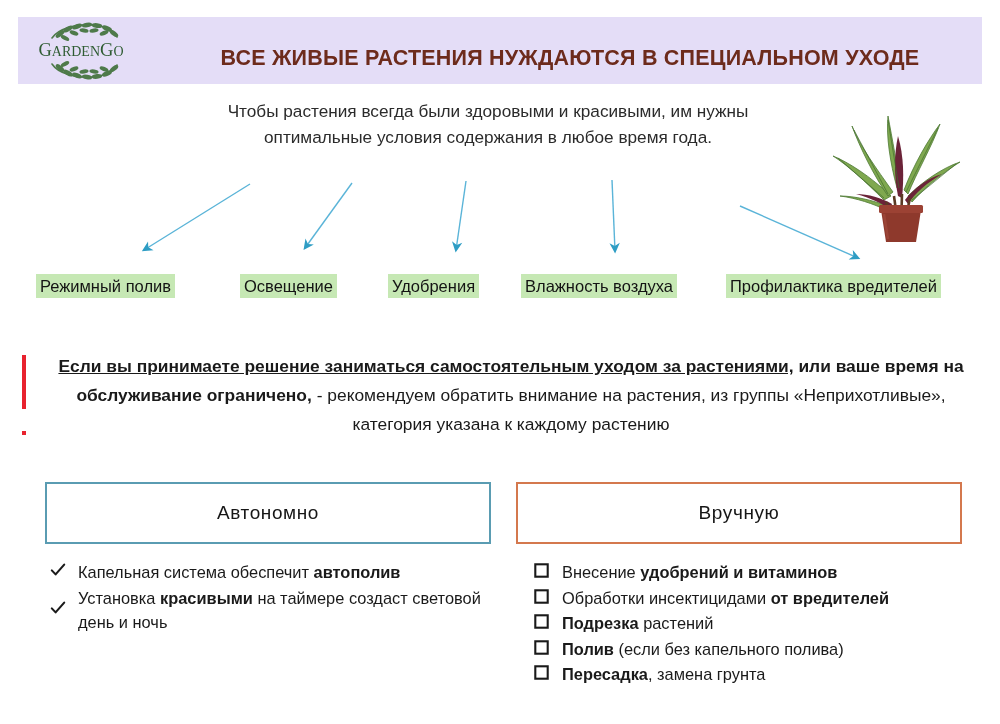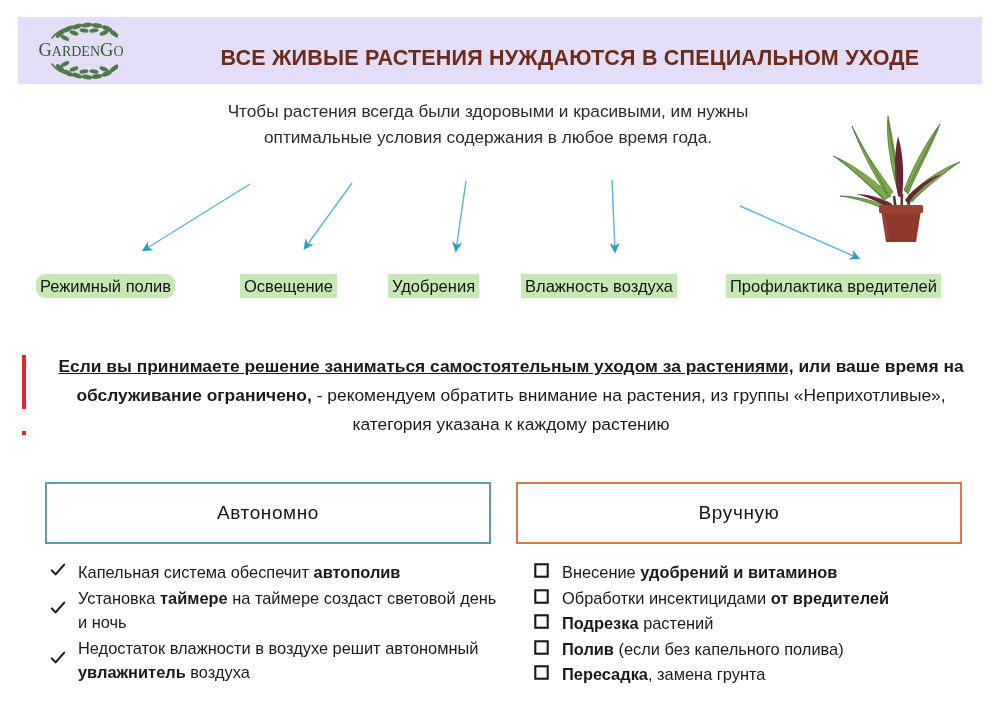--- a/index.html
+++ b/index.html
@@ -92,21 +92,21 @@
     position: absolute;
     top: 274px;
     height: 24px;
     line-height: 24px;
     background: #c6e8b4;
     color: #141414;
     font-size: 16.5px;
     padding: 0 4px;
     white-space: nowrap;
   }
-  .tag-0 { left: 36px; border-radius: 9px; }
+  .tag-0 { left: 36px; }
   .tag-1 { left: 240px; }
   .tag-2 { left: 388px; }
   .tag-3 { left: 521px; }
   .tag-4 { left: 726px; }
 
   
   .callout-bar {
     position: absolute;
     left: 22px;
     top: 355px;
@@ -319,27 +319,21 @@
       <div class="li">
         <span class="marker"><svg width="16" height="16" viewBox="0 0 16 16">
             <path d="M1.8 8.4 L5.6 12.4 L14.2 2.6" fill="none" stroke="#1a1a1a" stroke-width="2.1" stroke-linecap="round" stroke-linejoin="round"></path>
           </svg></span>
         <span class="txt"><span>Капельная система обеспечит </span><b>автополив</b></span>
       </div>
       <div class="li">
         <span class="marker"><svg width="16" height="16" viewBox="0 0 16 16">
             <path d="M1.8 8.4 L5.6 12.4 L14.2 2.6" fill="none" stroke="#1a1a1a" stroke-width="2.1" stroke-linecap="round" stroke-linejoin="round"></path>
           </svg></span>
-        <span class="txt"><span>Установка </span><b>таймере</b><span> на таймере создаст световой день и ночь</span></span>
-      </div>
-      <div class="li">
-        <span class="marker"><svg width="16" height="16" viewBox="0 0 16 16">
-            <path d="M1.8 8.4 L5.6 12.4 L14.2 2.6" fill="none" stroke="#1a1a1a" stroke-width="2.1" stroke-linecap="round" stroke-linejoin="round"></path>
-          </svg></span>
-        <span class="txt"><span>Недостаток влажности в  воздухе решит автономный </span><b>увлажнитель</b><span> воздуха</span></span>
+        <span class="txt"><span>Установка </span><b>красивыми</b><span> на таймере создаст световой день и ночь</span></span>
       </div>
     </div>
   <div class="list list-right" id="list-right">
       <div class="li">
         <span class="marker"><svg width="15" height="15" viewBox="0 0 15 15">
             <rect x="1.3" y="1.3" width="12.4" height="12.4" fill="none" stroke="#1a1a1a" stroke-width="2.1"></rect>
           </svg></span>
         <span class="txt"><span>Внесение </span><b>удобрений и витаминов</b></span>
       </div>
       <div class="li">

